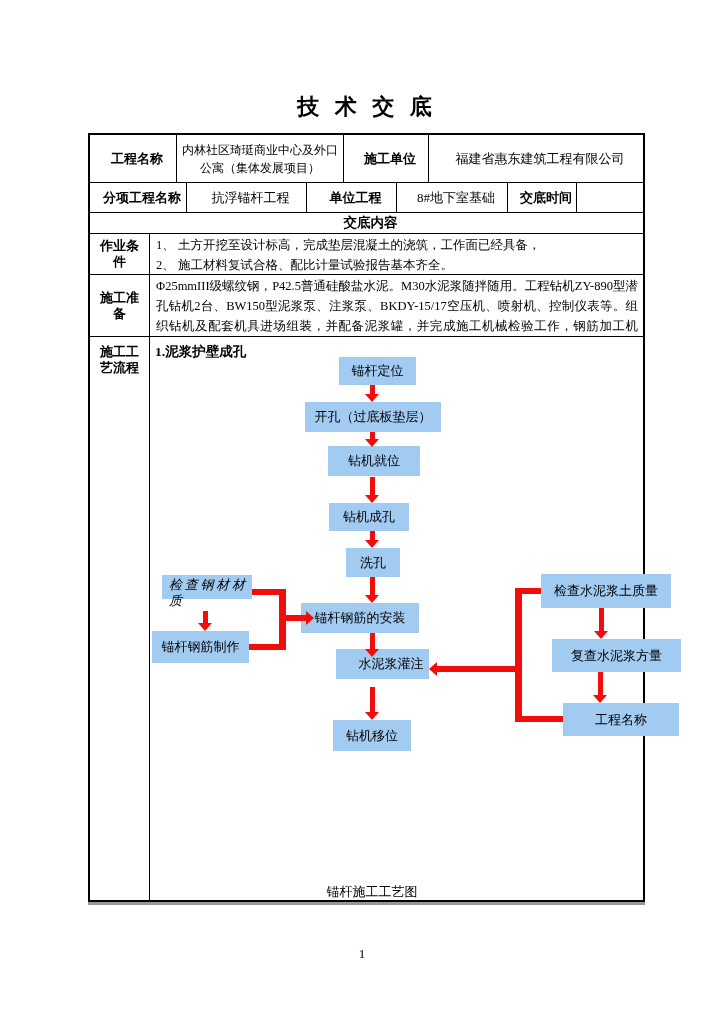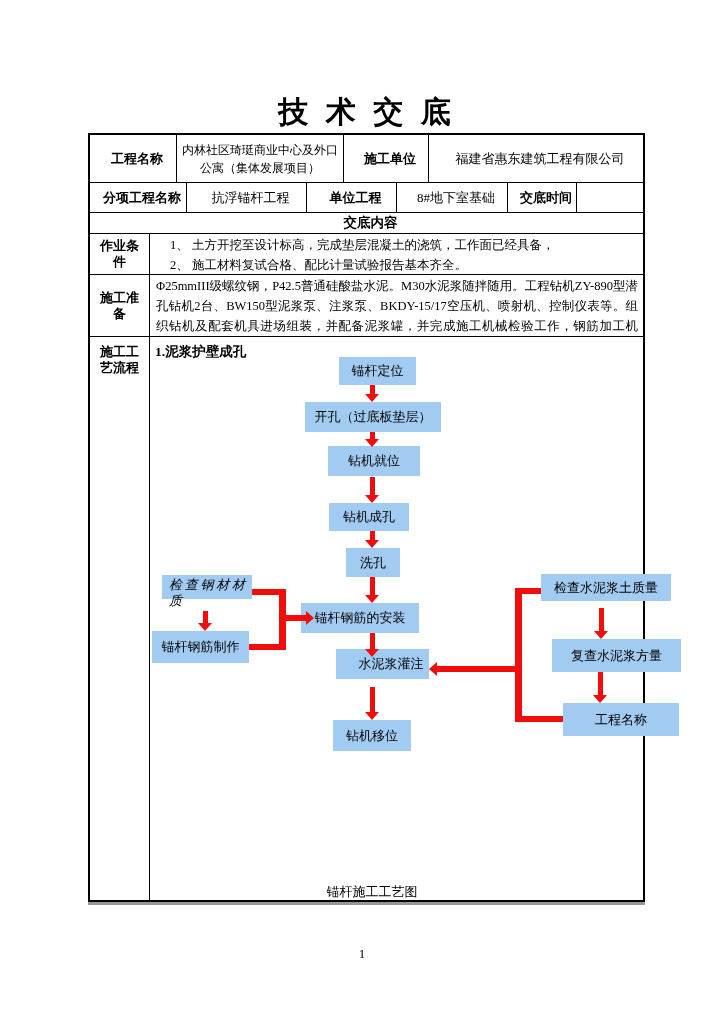--- a/index.html
+++ b/index.html
@@ -6,21 +6,21 @@
   html,body { background:#ffffff; }
   body {
     width:724px; height:1024px; position:relative;
     font-family:"Liberation Serif","DejaVu Serif",serif;
     color:#000;
   }
   .page { position:absolute; inset:0; background:#fff; overflow:hidden; }
 
   .doc-title {
     position:absolute; left:88px; top:92px; width:557px;
-    text-align:center; font-size:30px; font-weight:bold;
+    text-align:center; font-size:22px; font-weight:bold;
     letter-spacing:4px; word-spacing:2px; white-space:nowrap;
   }
 
   .main-table {
     position:absolute; left:88px; top:133px; width:557px;
     border:2px solid #000;
     box-shadow:0 3px 0 #979797;
   }
   .t-row { display:flex; border-bottom:1px solid #000; }
   .t-row:last-child { border-bottom:none; }
@@ -28,21 +28,21 @@
     border-right:1px solid #000;
     display:flex; align-items:center; justify-content:center;
     font-size:13px; overflow:hidden;padding-left:8px;
   }
   .t-cell:last-child { border-right:none; }
   .t-label { font-weight:bold; text-align:center; line-height:17px; }
   .t-value { text-align:center; }
   .row1 { height:48px; }
   .row2 { height:30px; }
   .row3 { height:21px;text-align:center; }
-  .row4 { height:41px;gap:14px; }
+  .row4 { height:41px; }
   .row5 { height:62px; }
   .row6 { height:563px; }
   .wrapcell { padding:0 9px; line-height:16px; }
   .projcell { font-size:12px; line-height:18px; padding:0 4px; }
 
   .content-header { width:100%; font-weight:bold; font-size:13.5px; }
 
   .body-text {
     display:block; padding:1px 5px 0 6px; font-size:12.5px;
     line-height:20px; text-align:justify;
@@ -147,21 +147,21 @@
         <div class="fbox" style="left:178px;top:109px;width:92px;height:30px;">钻机就位</div>
         <div class="fbox" style="left:179px;top:166px;width:80px;height:28px;">钻机成孔</div>
         <div class="fbox" style="left:196px;top:211px;width:54px;height:29px;">洗孔</div>
         <div class="fbox" style="left:151px;top:266px;width:118px;height:30px;">锚杆钢筋的安装</div>
         <div class="fbox" style="left:186px;top:312px;width:93px;height:30px;padding-left:17px;">水泥浆灌注</div>
         <div class="fbox" style="left:183px;top:383px;width:78px;height:31px;">钻机移位</div>
 
         <div class="fbox fbox-justify" style="left:12px;top:238px;width:90px;height:24px;font-style:italic;">检查钢材材质</div>
         <div class="fbox" style="left:2px;top:294px;width:97px;height:32px;">锚杆钢筋制作</div>
 
-        <div class="fbox" style="left:391px;top:237px;width:130px;height:27px;">检查水泥浆土质量</div>
+        <div class="fbox" style="left:391px;top:237px;width:130px;height:34px;">检查水泥浆土质量</div>
         <div class="fbox" style="left:402px;top:302px;width:129px;height:33px;">复查水泥浆方量</div>
         <div class="fbox" style="left:413px;top:366px;width:116px;height:33px;">工程名称</div>
 
         <div class="vshaft" style="left:220px;top:48px;height:10px;"></div>
         <div class="head-down" style="left:215px;top:57px;"></div>
         <div class="vshaft" style="left:220px;top:95px;height:8px;"></div>
         <div class="head-down" style="left:215px;top:102px;"></div>
         <div class="vshaft" style="left:220px;top:140px;height:19px;"></div>
         <div class="head-down" style="left:215px;top:158px;"></div>
         <div class="vshaft" style="left:220px;top:194px;height:10px;"></div>

